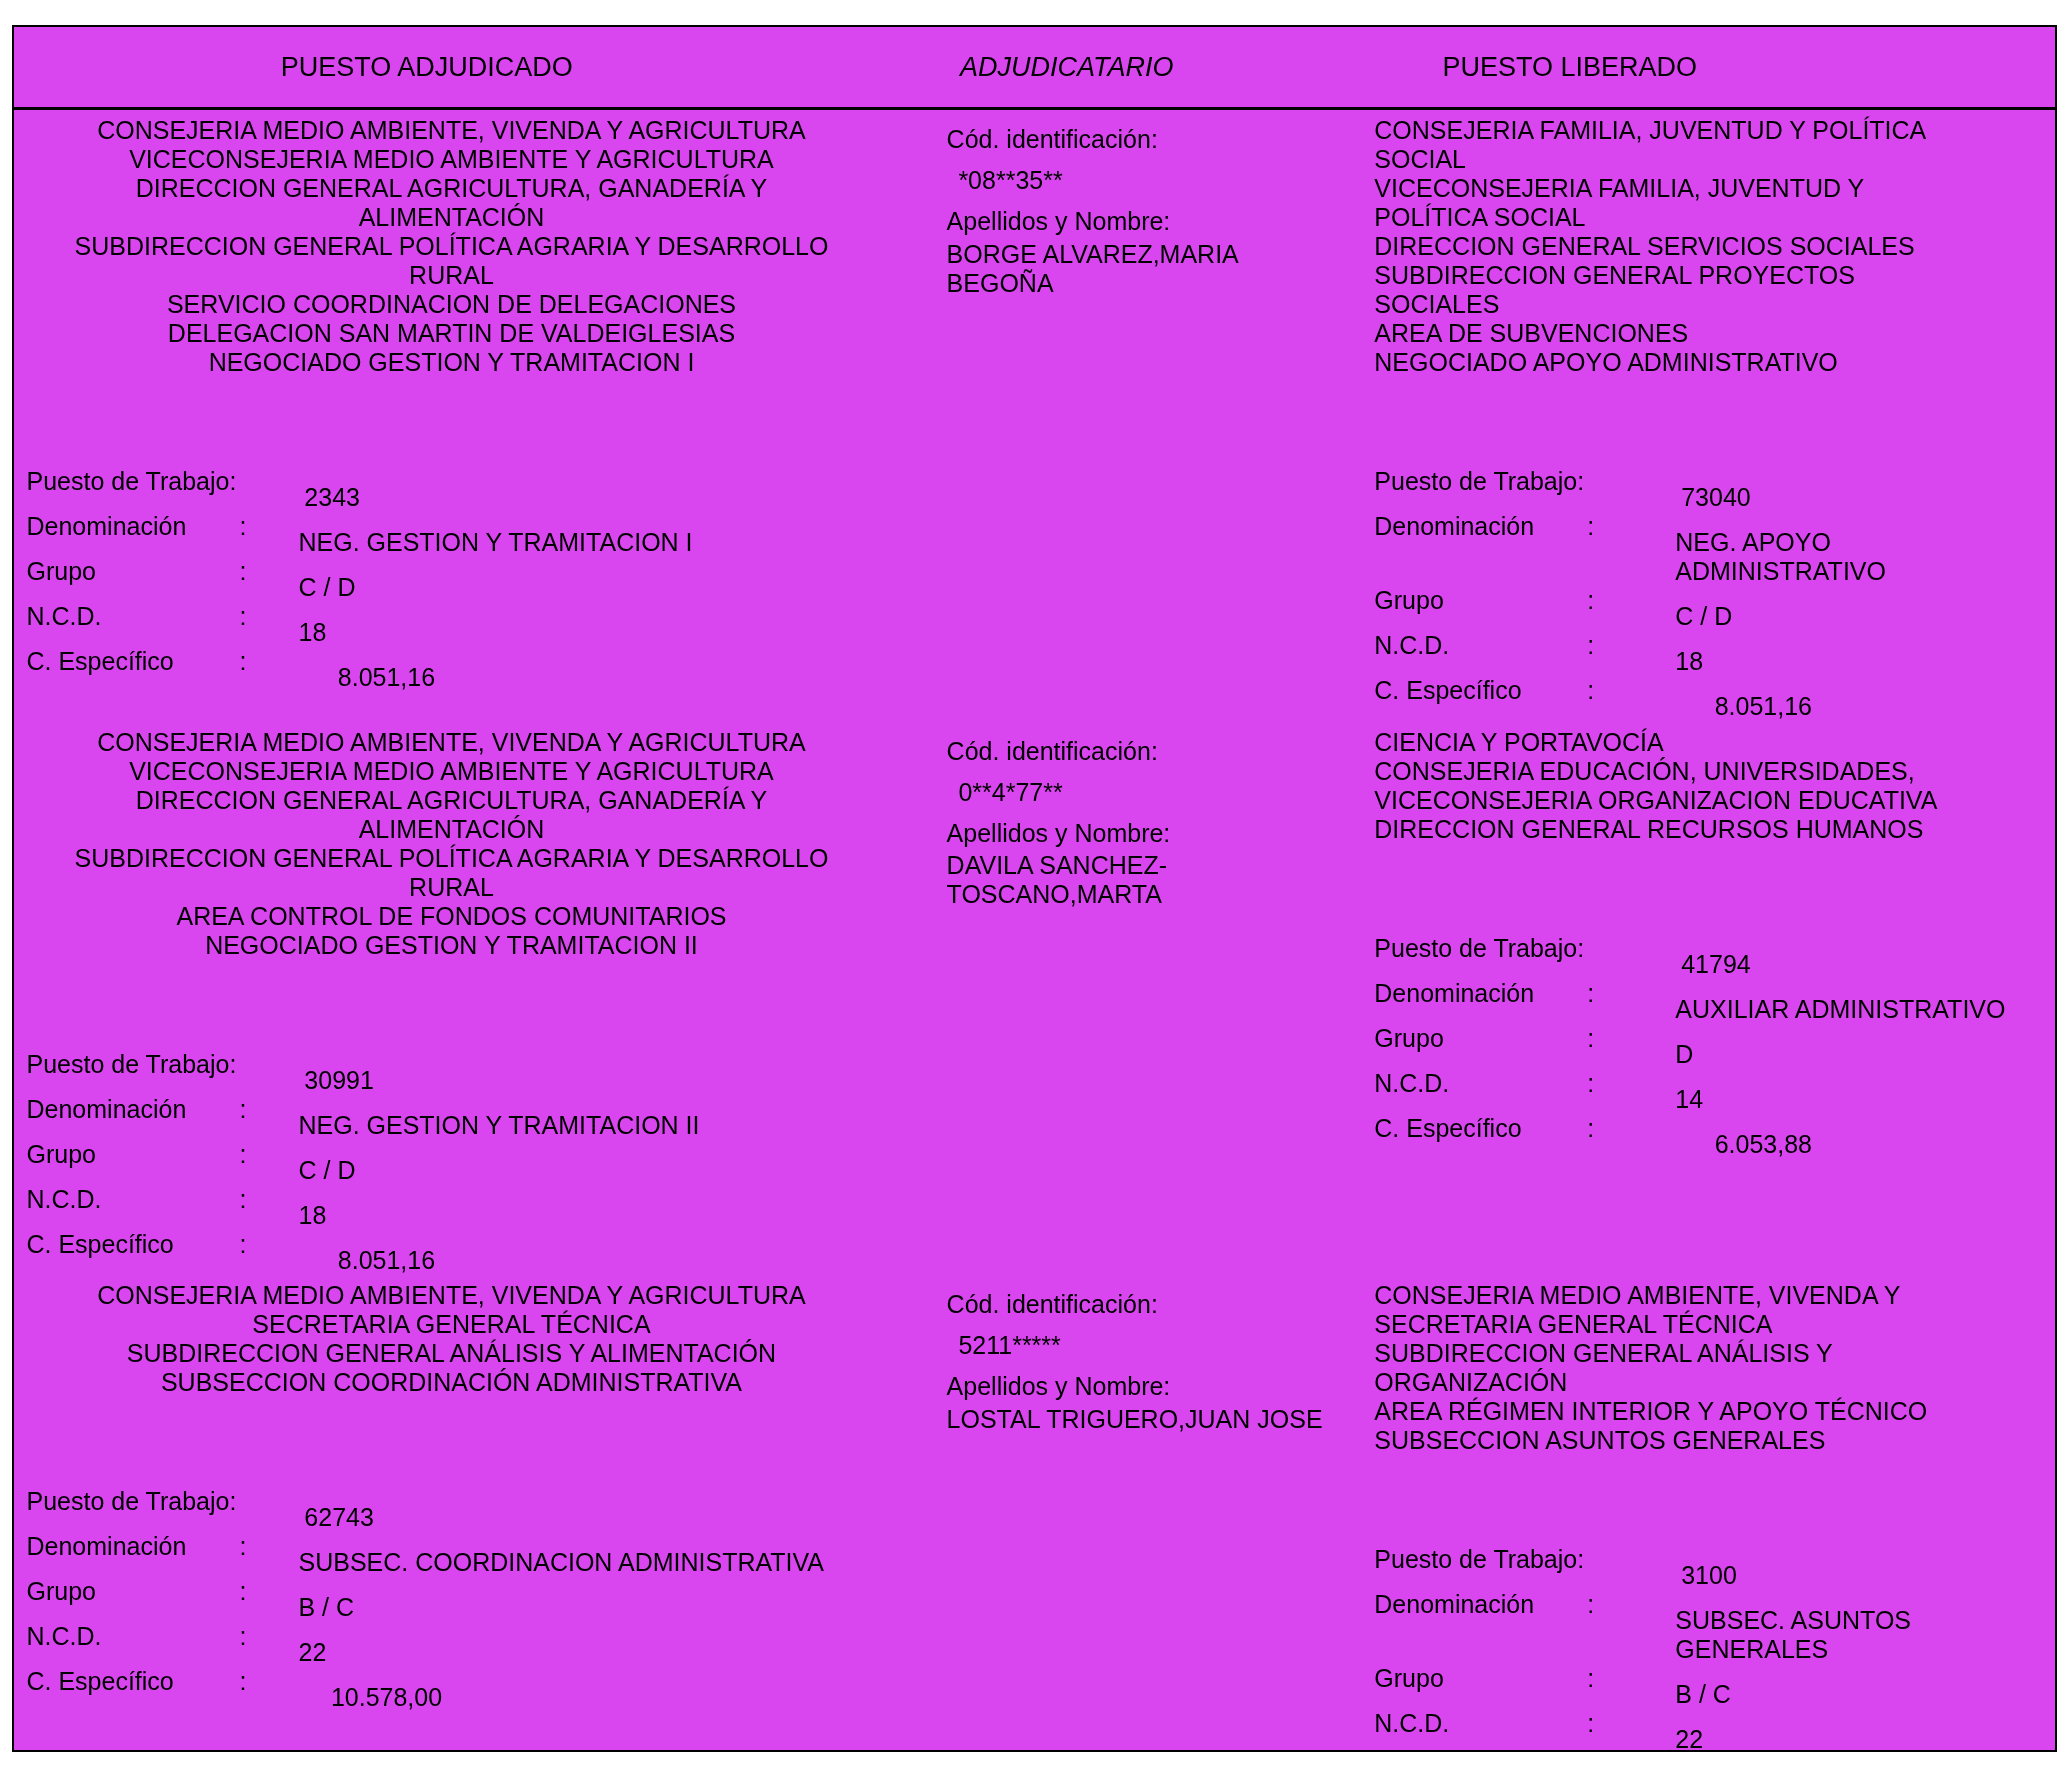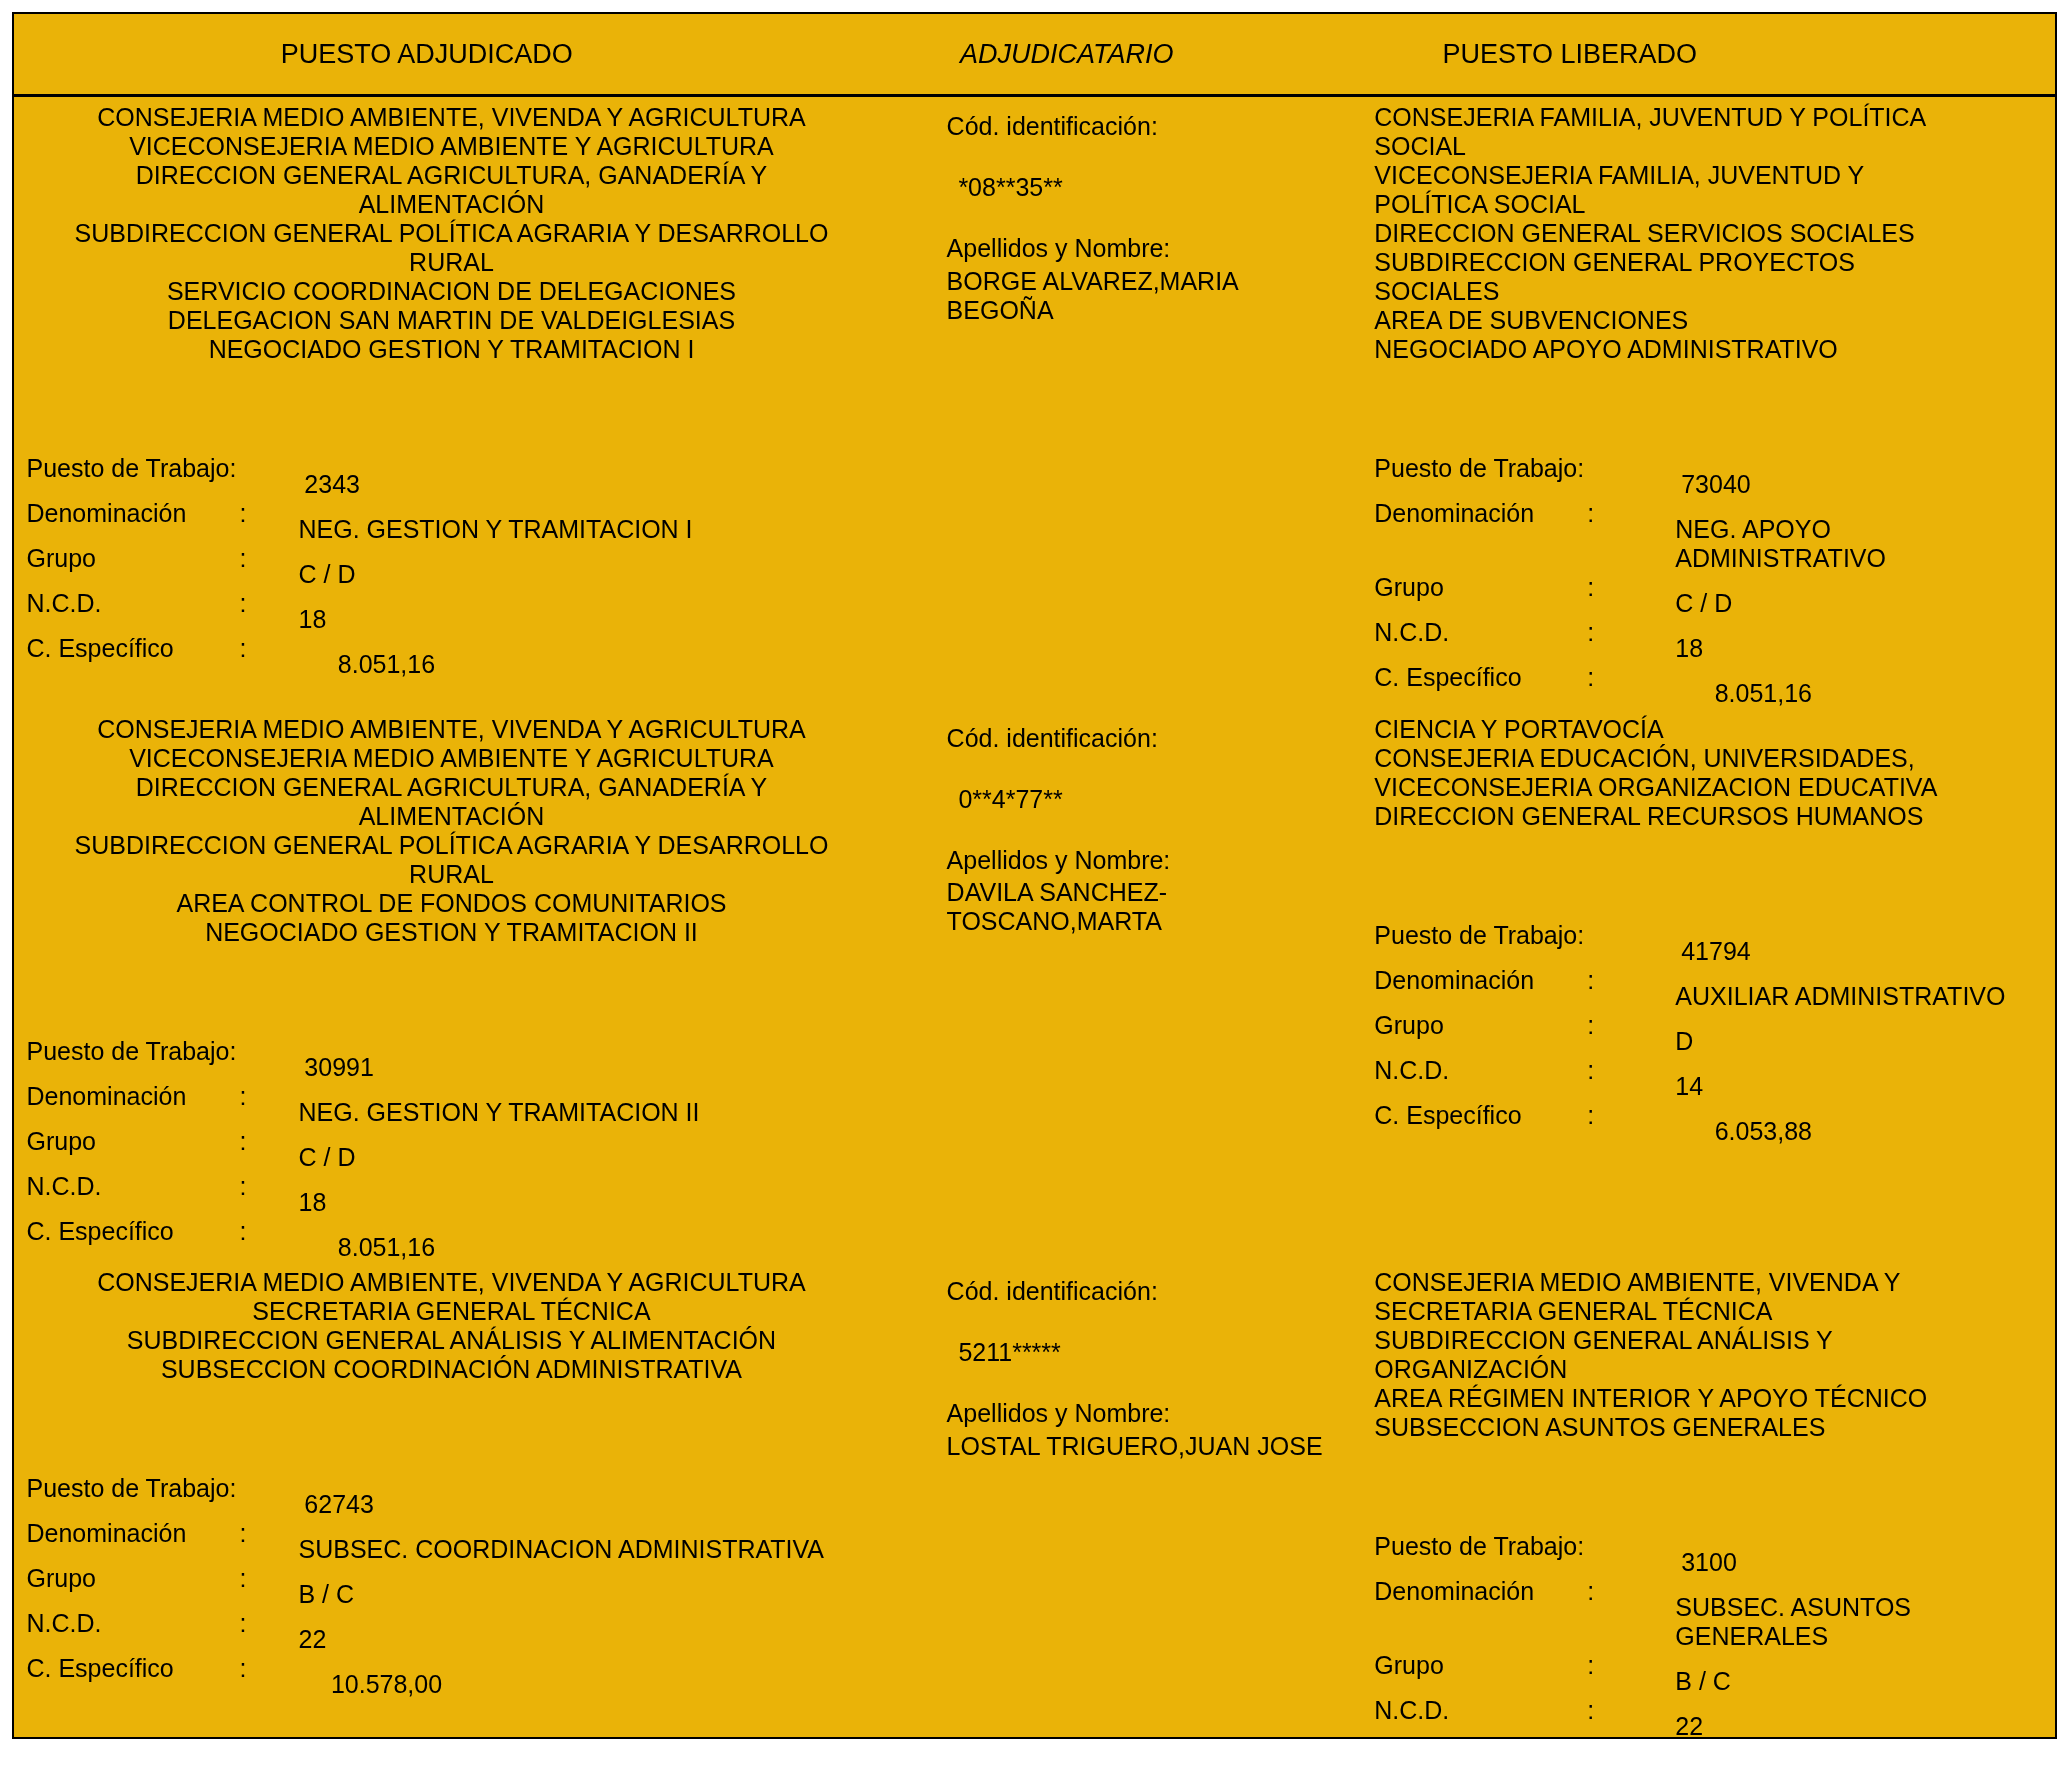--- a/index.html
+++ b/index.html
@@ -3,22 +3,22 @@
 <meta charset="utf-8">
 <style>
   html,body{margin:0;padding:0;}
   body{
     width:2070px;height:1773px;position:relative;background:#ffffff;
     font-family:"Liberation Sans","DejaVu Sans",sans-serif;
     font-size:25px;line-height:29px;color:#000;
     -webkit-font-smoothing:antialiased;
   }
   .doc-table{
-    position:absolute;left:11.8px;top:12px;width:2045px;height:1727px;
-    border:2.7px solid #000;box-sizing:border-box;background:#eab308;overflow:hidden;
+    position:absolute;left:11.8px;top:25px;width:2045px;height:1727px;
+    border:2.7px solid #000;box-sizing:border-box;background:#d946ef;overflow:hidden;
   }
   .thead{position:relative;height:80px;border-bottom:3.6px solid #000;}
   .hcell{
     position:absolute;top:50%;transform:translate(-50%,-50%);
     font-size:27px;white-space:nowrap;
   }
   .h1{left:413px;}
   .h2{left:1053px;font-style:italic;}
   .h3{left:1556px;}
 
@@ -35,21 +35,21 @@
 
   .details{margin-top:90px;}
   .drow{display:flex;align-items:flex-start;gap:9px;}
   .dlbl{flex:0 0 204px;white-space:nowrap;}
   .dcolon{flex:0 0 50px;}
   .c3 .dcolon{flex:0 0 79px;}
   .dval{white-space:pre-line;margin-top:16px;}
   .dval.num{flex:0 0 176px;text-align:center;white-space:nowrap;}
 
   .flabel{white-space:nowrap;}
-  .cod-val{margin:32px 0;padding-left:11.8px;white-space:nowrap;}
+  .cod-val{margin:12px 0;padding-left:11.8px;white-space:nowrap;}
   .name-val{margin-top:3.6px;white-space:pre-line;width:407px;}
 </style>
 </head>
 <body>
 
 <div class="doc-table">
 
   <div class="thead">
     <span class="hcell h1">PUESTO ADJUDICADO</span>
     <span class="hcell h2">ADJUDICATARIO</span>

